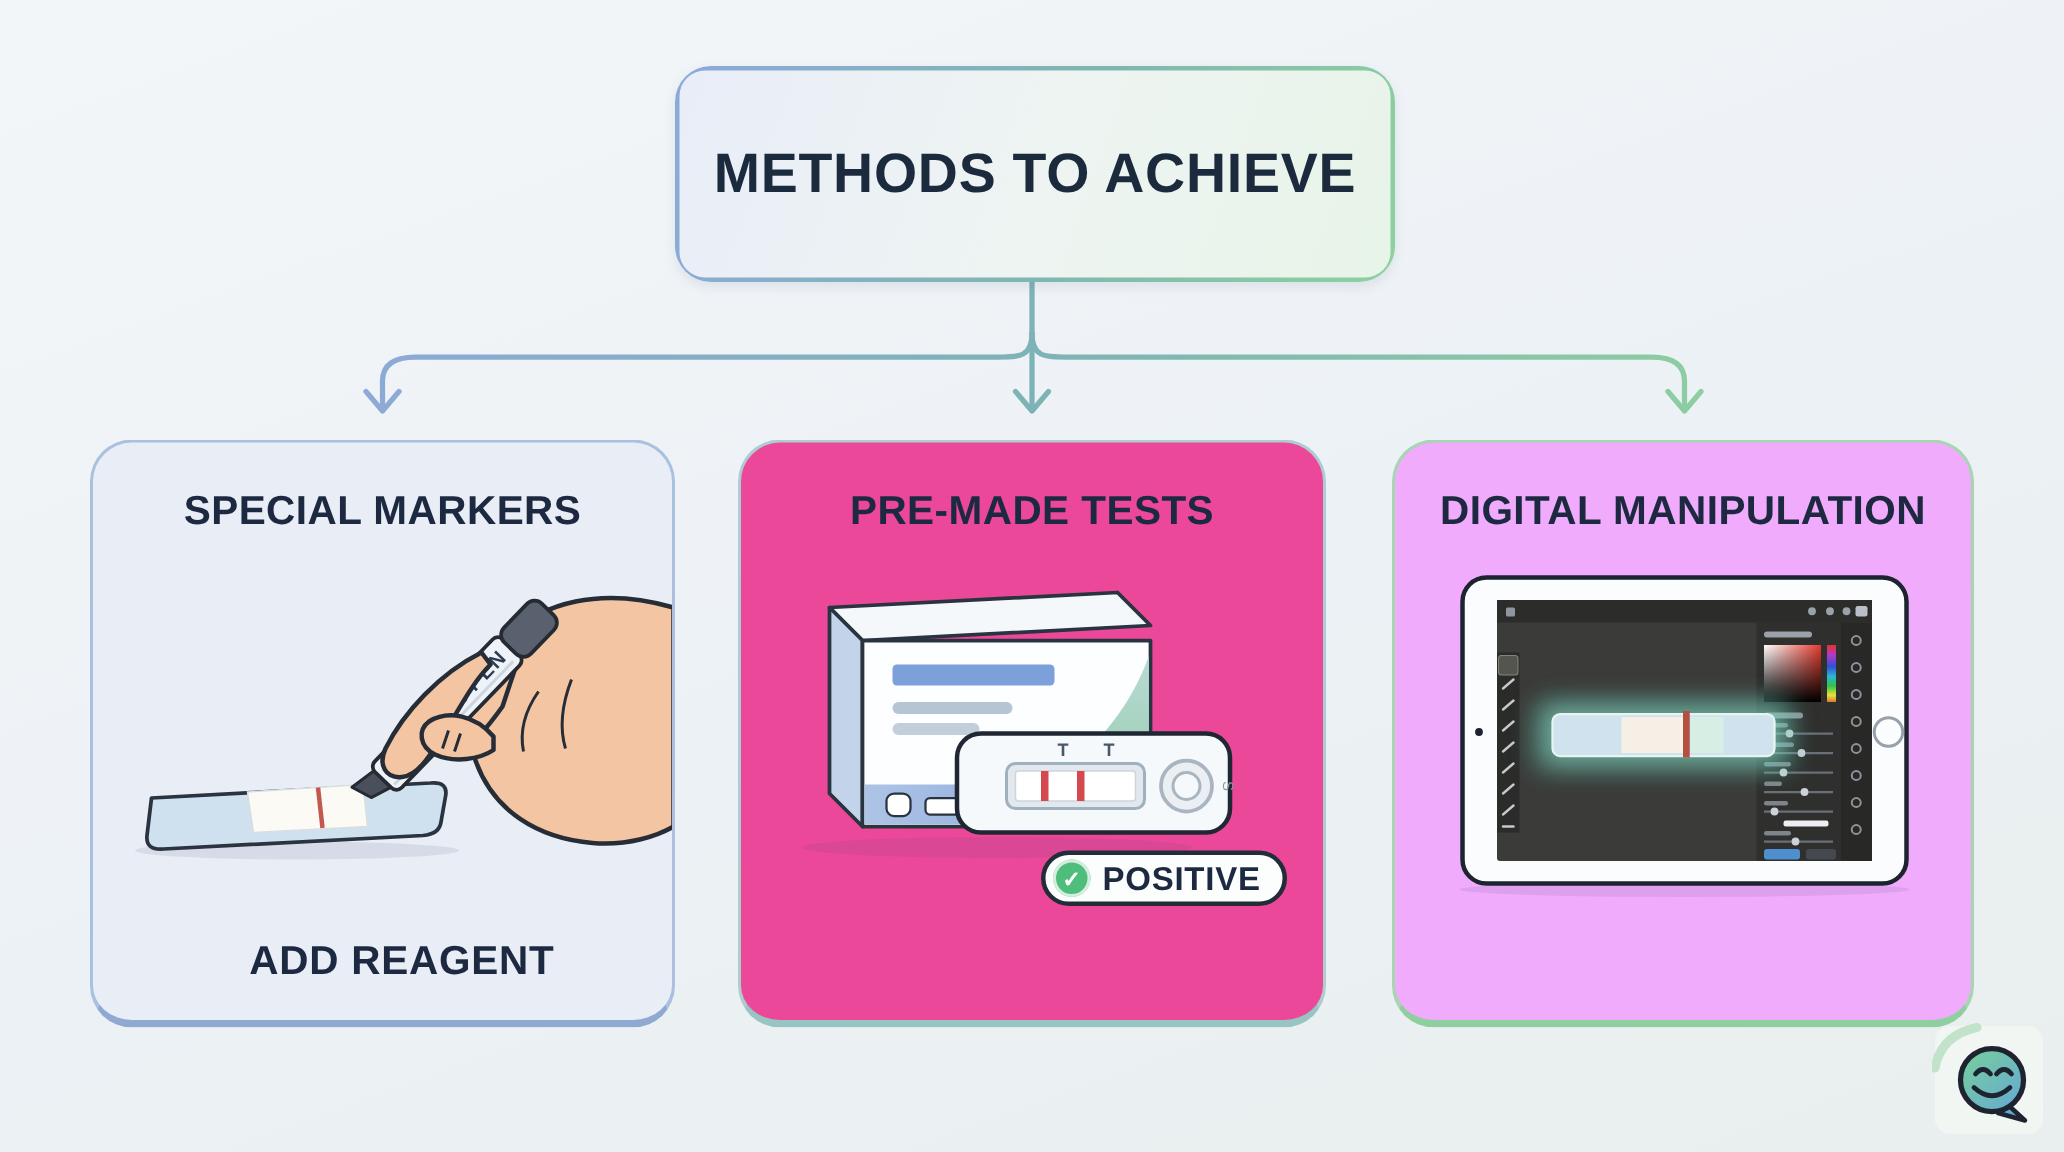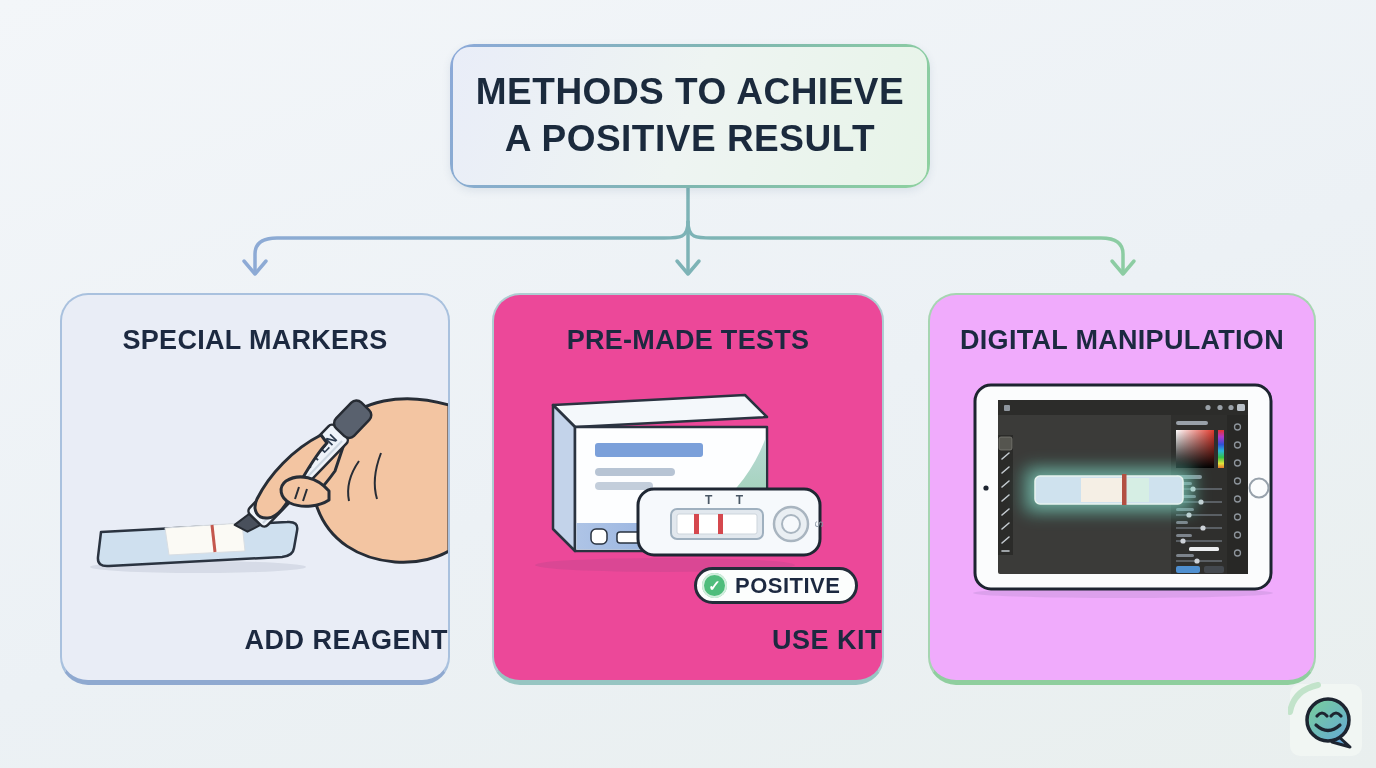--- a/index.html
+++ b/index.html
@@ -26,21 +26,21 @@
   
   .card {
     position:absolute; top:293px; height:392px; box-sizing:border-box;
     border-radius:28px; border-style:solid; border-width:2.5px 2.5px 5px 2.5px;
   }
   #card-markers { left:60px;  width:390px; background:#e9edf6; border-color:#a9c1de #a9c1de #8fa9d0;padding-left:47px; }
   #card-tests   { left:492px; width:392px; background:#ec4899; border-color:#aecdd2 #aecdd2 #97c5c2; }
   #card-digital { left:928px; width:388px; background:#f0abfc; border-color:#a6d5b1 #a6d5b1 #8fce9e; }
   .card-title { position:absolute; top:30px; left:0; width:100%; text-align:center;
     font-size:27px; font-weight:800; color:#1c2940; letter-spacing:.3px; }
-  .card-label { position:absolute; bottom:24px; left:0; width:100%; text-align:right;
+  .card-label { position:absolute; bottom:24px; left:13px; width:100%; text-align:center;
     font-size:27px; font-weight:800; color:#1c2940; letter-spacing:.5px; }
   .illus { position:absolute; left:0; width:100%; }
   
   .positive-badge {
     position:absolute; left:200px; top:272px; height:37px; box-sizing:border-box;
     display:flex; align-items:center; gap:8px; padding:0 15px 0 5px;
     background:#fcfefd; border:3px solid #232d3a; border-radius:21px;
   }
   .badge-check {
     width:25px; height:25px; border-radius:50%; background:#4fbd7c;
@@ -69,21 +69,20 @@
     <path d="M688,230 L688,271"></path>
     <path d="M244,261 L255,274 L266,261"></path>
     <path d="M677,261 L688,274 L699,261"></path>
     <path d="M1112,261 L1123,274 L1134,261"></path>
   </g>
 </svg>
 
 <div class="title-frame">
   <div class="title-inner">
     <div class="title-text">METHODS TO ACHIEVE</div>
-    <div class="title-text">A POSITIVE RESULT</div>
   </div>
 </div>
 
 <div class="card" id="card-markers">
   <div class="card-title">SPECIAL MARKERS</div>
 
   <svg class="illus" style="top:88px;height:198px;" viewBox="0 0 384 198">
     <ellipse cx="135" cy="184" rx="108" ry="6" fill="rgba(45,65,95,0.10)"></ellipse>
 
     <path d="M38,149 L224,139 Q236,138 234,148 L231,165 Q230,173 219,174 L46,183 Q34,184 35,174 Z" fill="#cfe0ef" stroke="#2a3340" stroke-width="2.5" stroke-linejoin="round"></path>
@@ -155,21 +154,20 @@
       <circle cx="296" cy="141" r="9" fill="#f6f9fc" stroke="#a9b5c0" stroke-width="2"></circle>
       <text transform="translate(320,141) rotate(90)" text-anchor="middle" font-size="10" fill="#8a97a4">S</text>
     </g>
   </svg>
 
   <div class="positive-badge">
     <span class="badge-check">✓</span>
     <span class="badge-text">POSITIVE</span>
   </div>
 
-  <div class="card-label">USE KIT</div>
 </div>
 
 <div class="card" id="card-digital">
   <div class="card-title">DIGITAL MANIPULATION</div>
 
   <svg class="illus" style="top:88px;height:216px;" viewBox="0 0 382 216">
     <defs>
       <linearGradient id="satH" x1="0" y1="0" x2="1" y2="0">
         <stop offset="0" stop-color="#ffffff"></stop>
           <stop offset="1" stop-color="#e23b2e"></stop>

